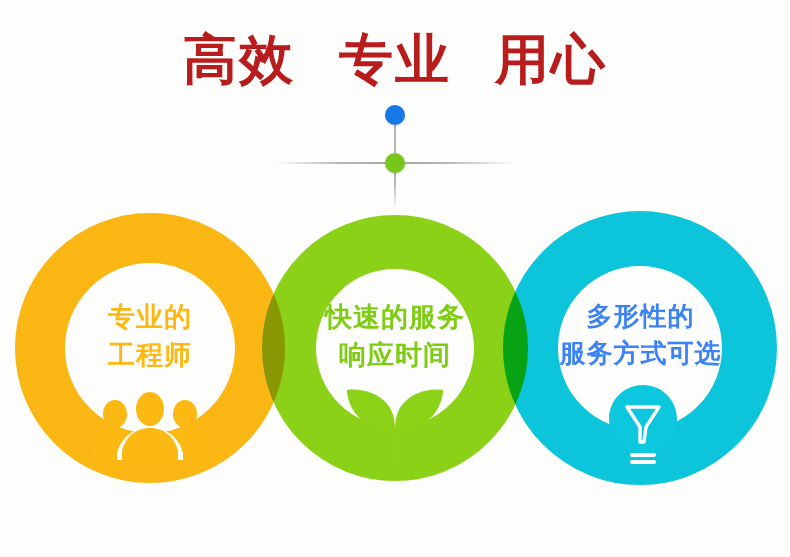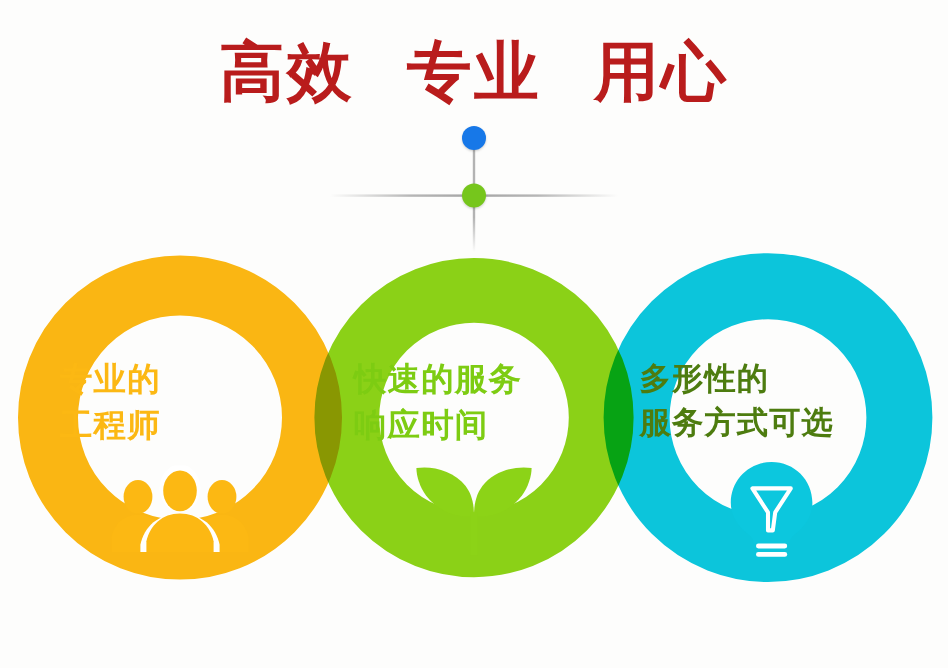--- a/index.html
+++ b/index.html
@@ -114,36 +114,37 @@
   .ring-cyan {
     left: 503px; top: 211px;
     width: 274px; height: 274px;
     border: 55px solid #0cc7de;
   }
 
   
   .panel {
     position: absolute;
     width: 200px;
+    text-align: center;
     user-select: none;
   }
   .panel-text {
     font-size: 27px;
     font-weight: bold;
     line-height: 1.42;
     letter-spacing: 1px;
     white-space: pre-line;
   }
   .panel-orange { left: 50px;  top: 298px; }
   .panel-green  { left: 295px; top: 298px; }
   .panel-cyan   { left: 533px; top: 298px; width: 215px; }
 
   .t-orange { color: #fcb813; }
   .t-green  { color: #7dcc12; }
-  .t-cyan   { color: #4d7c0f; }
+  .t-cyan   { color: #3b82f6; }
 
   .panel-cyan .panel-text { font-size: 26px; }
 
   
   .icon-wrap {
     position: absolute;
     user-select: none;
   }
   .icon-people { left: 92px;  top: 388px; }
   .icon-plant  { left: 338px; top: 383px; }

